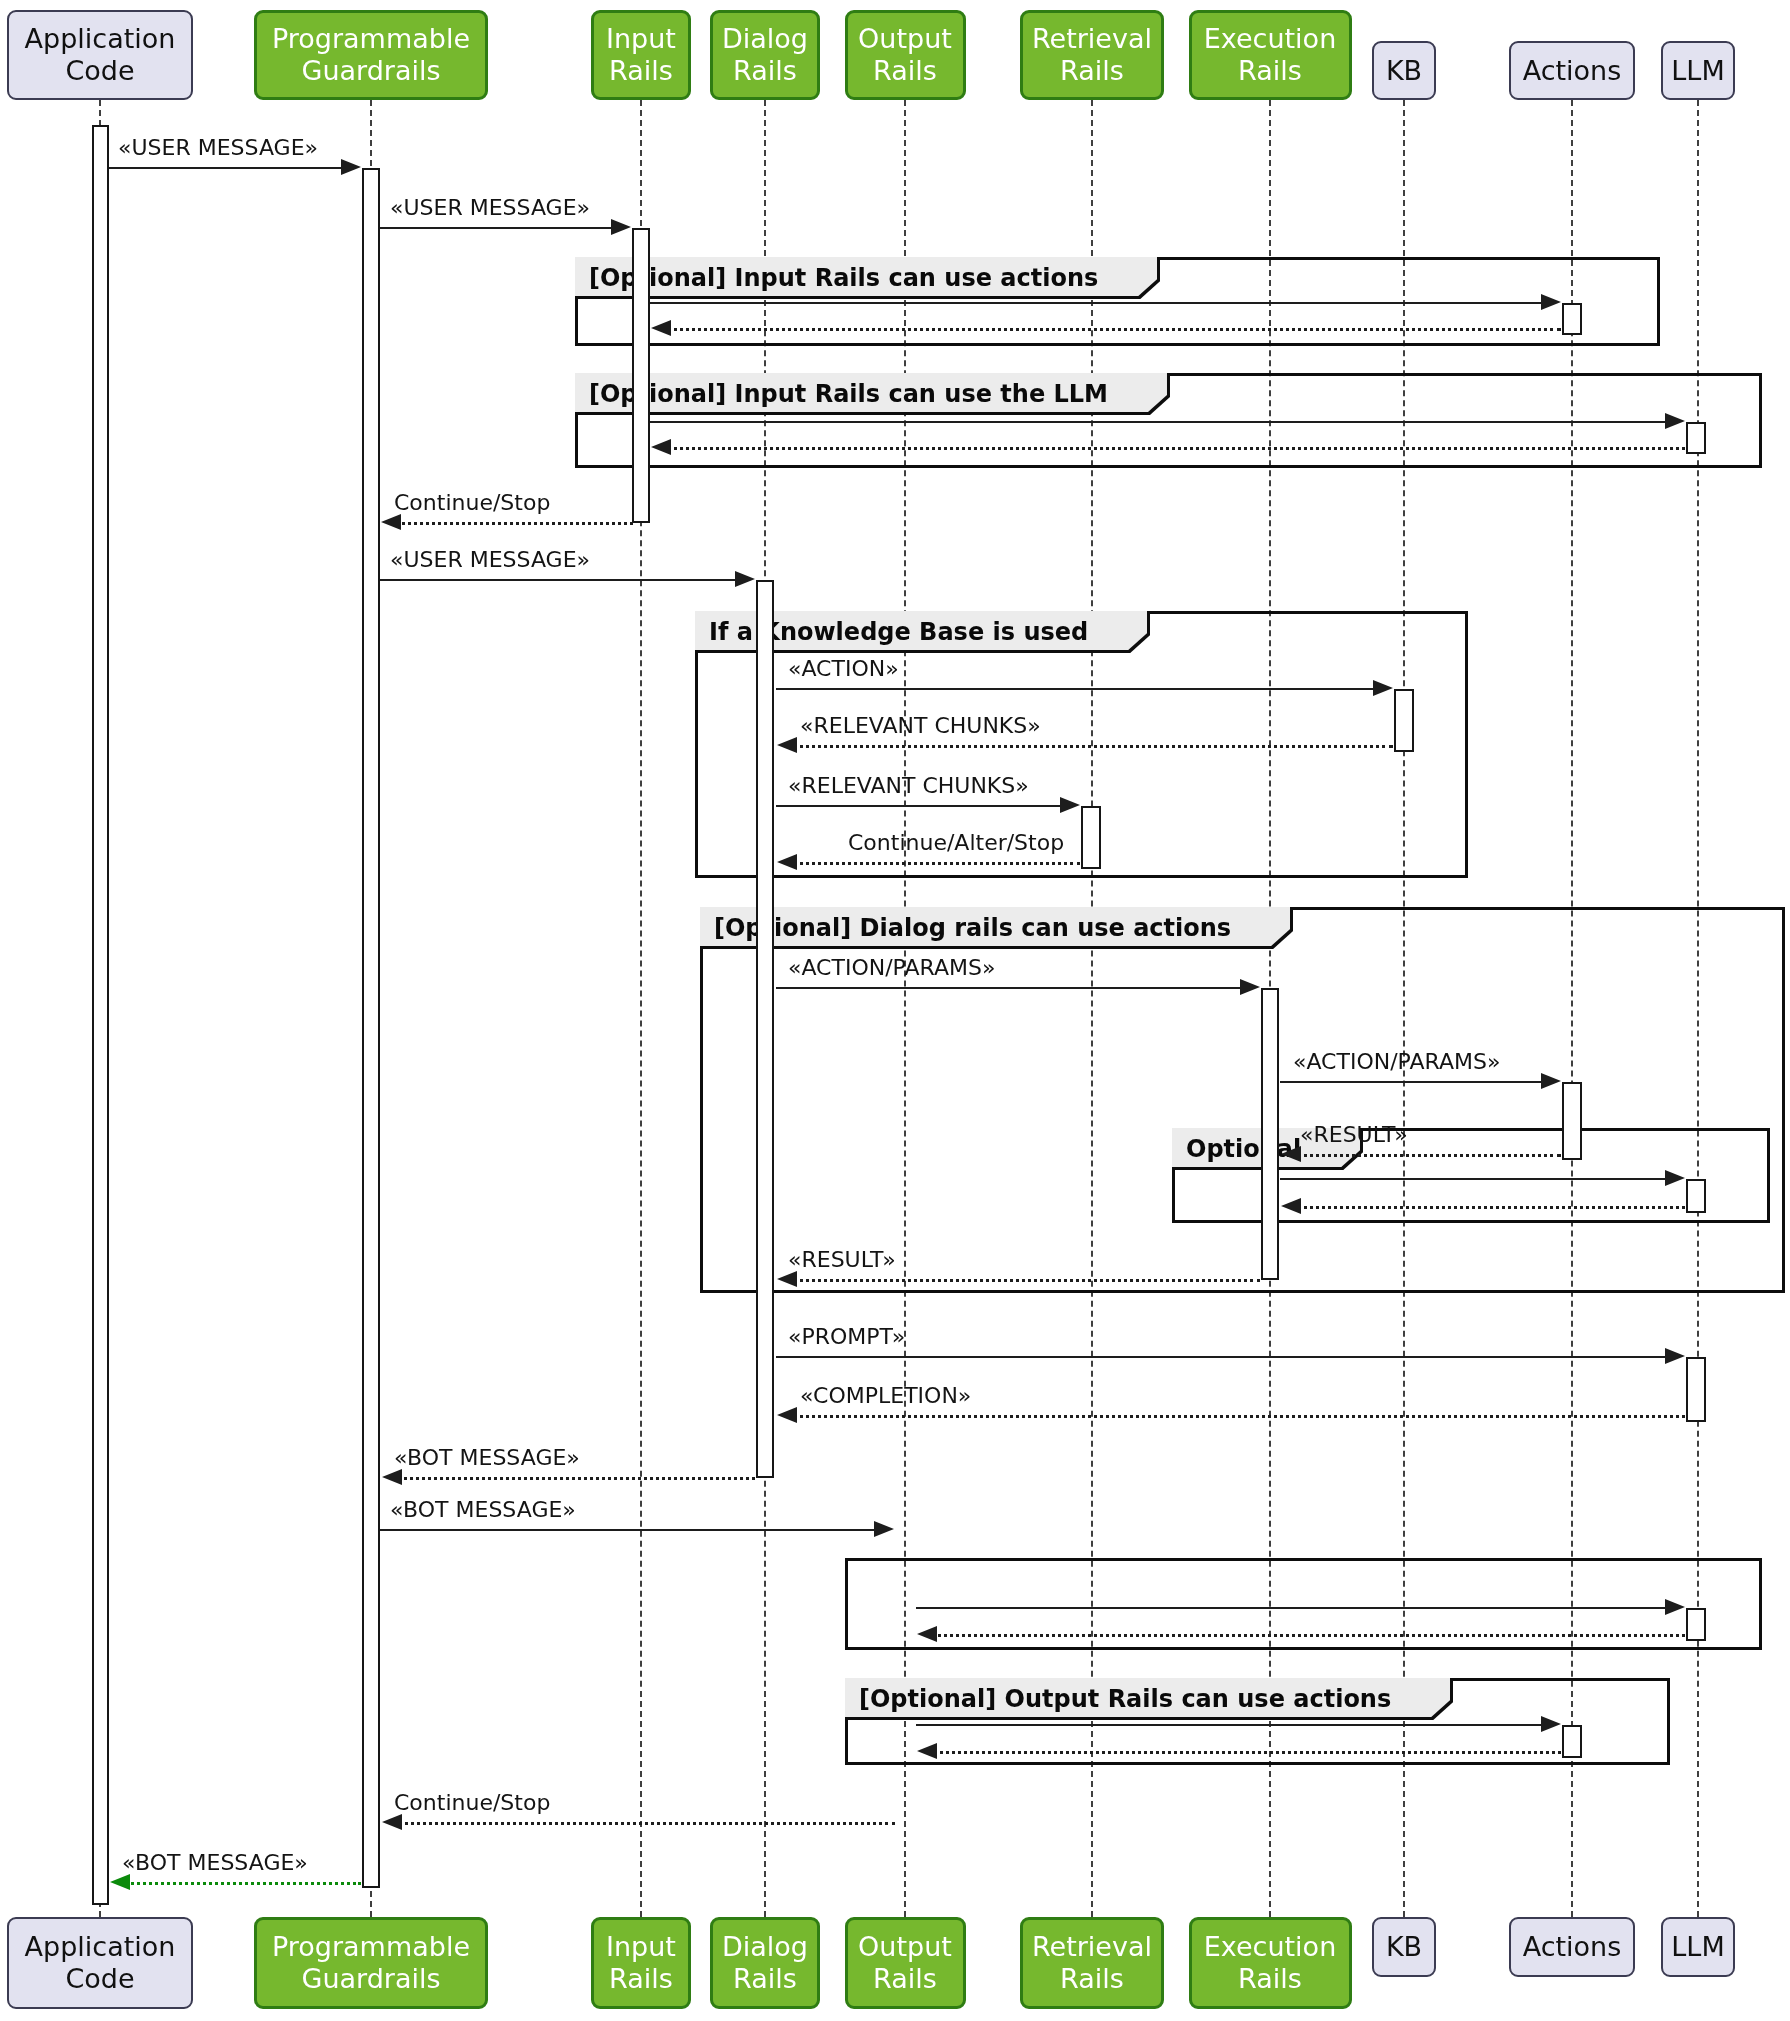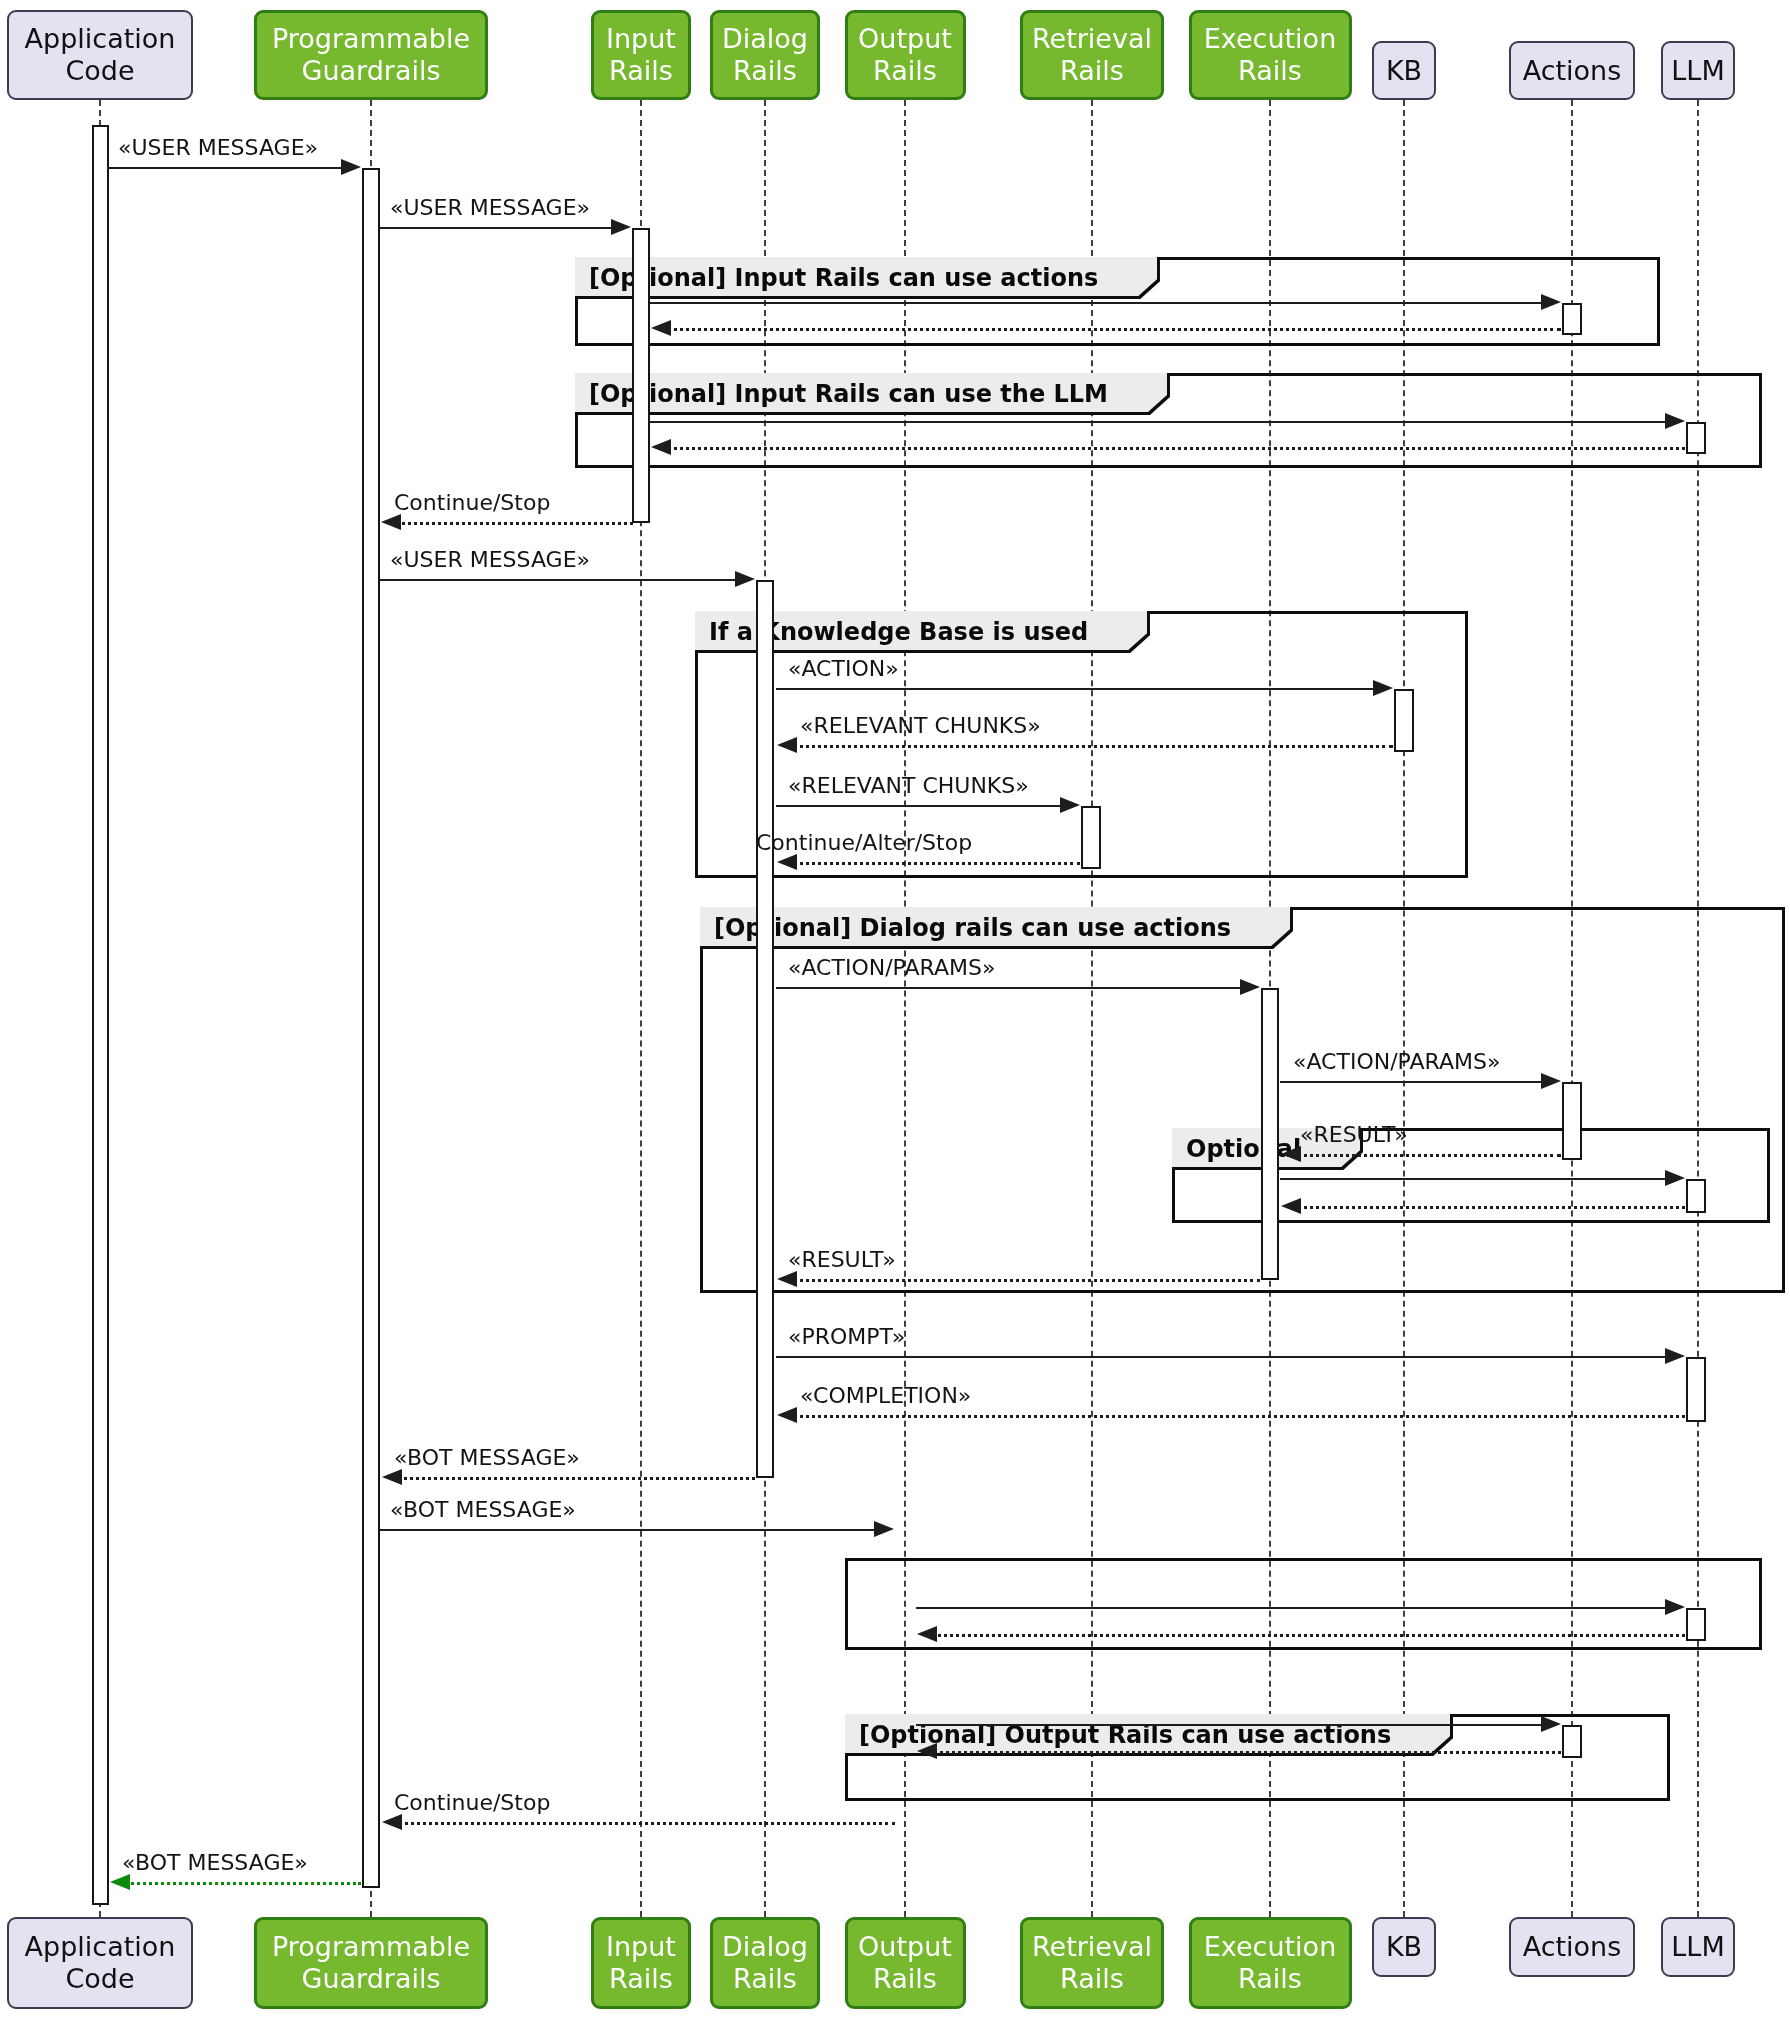--- a/index.html
+++ b/index.html
@@ -53,21 +53,21 @@
     </div>
     <div class="frame" style="left: 700px; top: 907px; width: 1085px; height: 386px;">
       <div class="ftab"><div class="ftab-border"></div><div class="ftab-fill"></div><span class="ftab-label">[Optional] Dialog rails can use actions</span></div>
     </div>
     <div class="frame" style="left: 1172px; top: 1128px; width: 598px; height: 95px;">
       <div class="ftab"><div class="ftab-border"></div><div class="ftab-fill"></div><span class="ftab-label">Optional</span></div>
     </div>
     <div class="frame" style="left: 845px; top: 1558px; width: 917px; height: 92px;">
       <div class="ftab"><div class="ftab-border"></div><div class="ftab-fill"></div></div>
     </div>
-    <div class="frame" style="left: 845px; top: 1678px; width: 825px; height: 87px; margin-top: 36px;">
+    <div class="frame" style="left: 845px; top: 1678px; width: 825px; height: 87px;">
       <div class="ftab"><div class="ftab-border"></div><div class="ftab-fill"></div><span class="ftab-label">[Optional] Output Rails can use actions</span></div>
     </div>
     <div class="activation" style="left: 92px; top: 125px; width: 17px; height: 1780px;"></div>
     <div class="activation" style="left: 362px; top: 168px; width: 18px; height: 1720px;"></div>
     <div class="activation" style="left: 632px; top: 228px; width: 18px; height: 295px;"></div>
     <div class="activation" style="left: 756px; top: 580px; width: 18px; height: 898px;"></div>
     <div class="activation" style="left: 1261px; top: 988px; width: 18px; height: 292px;"></div>
     <div class="activation" style="left: 1394px; top: 689px; width: 20px; height: 63px;"></div>
     <div class="activation" style="left: 1081px; top: 806px; width: 20px; height: 63px;"></div>
     <div class="activation" style="left: 1562px; top: 303px; width: 20px; height: 32px;"></div>
@@ -101,21 +101,21 @@
     <div class="ahead right" style="left: 1373px; top: 680px;"></div>
     <div class="mlabel" style="left: 788px; top: 656px;">«ACTION»</div>
     <div class="mline dotted" style="left: 793px; top: 745px; width: 600px;"></div>
     <div class="ahead left" style="left: 777px; top: 737px;"></div>
     <div class="mlabel" style="left: 800px; top: 713px;">«RELEVANT CHUNKS»</div>
     <div class="mline solid" style="left: 776px; top: 805px; width: 288px;"></div>
     <div class="ahead right" style="left: 1060px; top: 797px;"></div>
     <div class="mlabel" style="left: 788px; top: 773px;">«RELEVANT CHUNKS»</div>
     <div class="mline dotted" style="left: 793px; top: 862px; width: 287px;"></div>
     <div class="ahead left" style="left: 777px; top: 854px;"></div>
-    <div class="mlabel" style="left: 756px; top: 830px;">Continue/Alter/Stop</div>
+    <div class="mlabel" style="left: 848px; top: 830px;">Continue/Alter/Stop</div>
     <div class="mline solid" style="left: 776px; top: 987px; width: 468px;"></div>
     <div class="ahead right" style="left: 1240px; top: 979px;"></div>
     <div class="mlabel" style="left: 788px; top: 955px;">«ACTION/PARAMS»</div>
     <div class="mline solid" style="left: 1280px; top: 1081px; width: 265px;"></div>
     <div class="ahead right" style="left: 1541px; top: 1073px;"></div>
     <div class="mlabel" style="left: 1293px; top: 1049px;">«ACTION/PARAMS»</div>
     <div class="mline dotted" style="left: 1297px; top: 1154px; width: 264px;"></div>
     <div class="ahead left" style="left: 1281px; top: 1146px;"></div>
     <div class="mlabel" style="left: 1300px; top: 1122px;">«RESULT»</div>
     <div class="mline solid" style="left: 1280px; top: 1178px; width: 389px;"></div>

